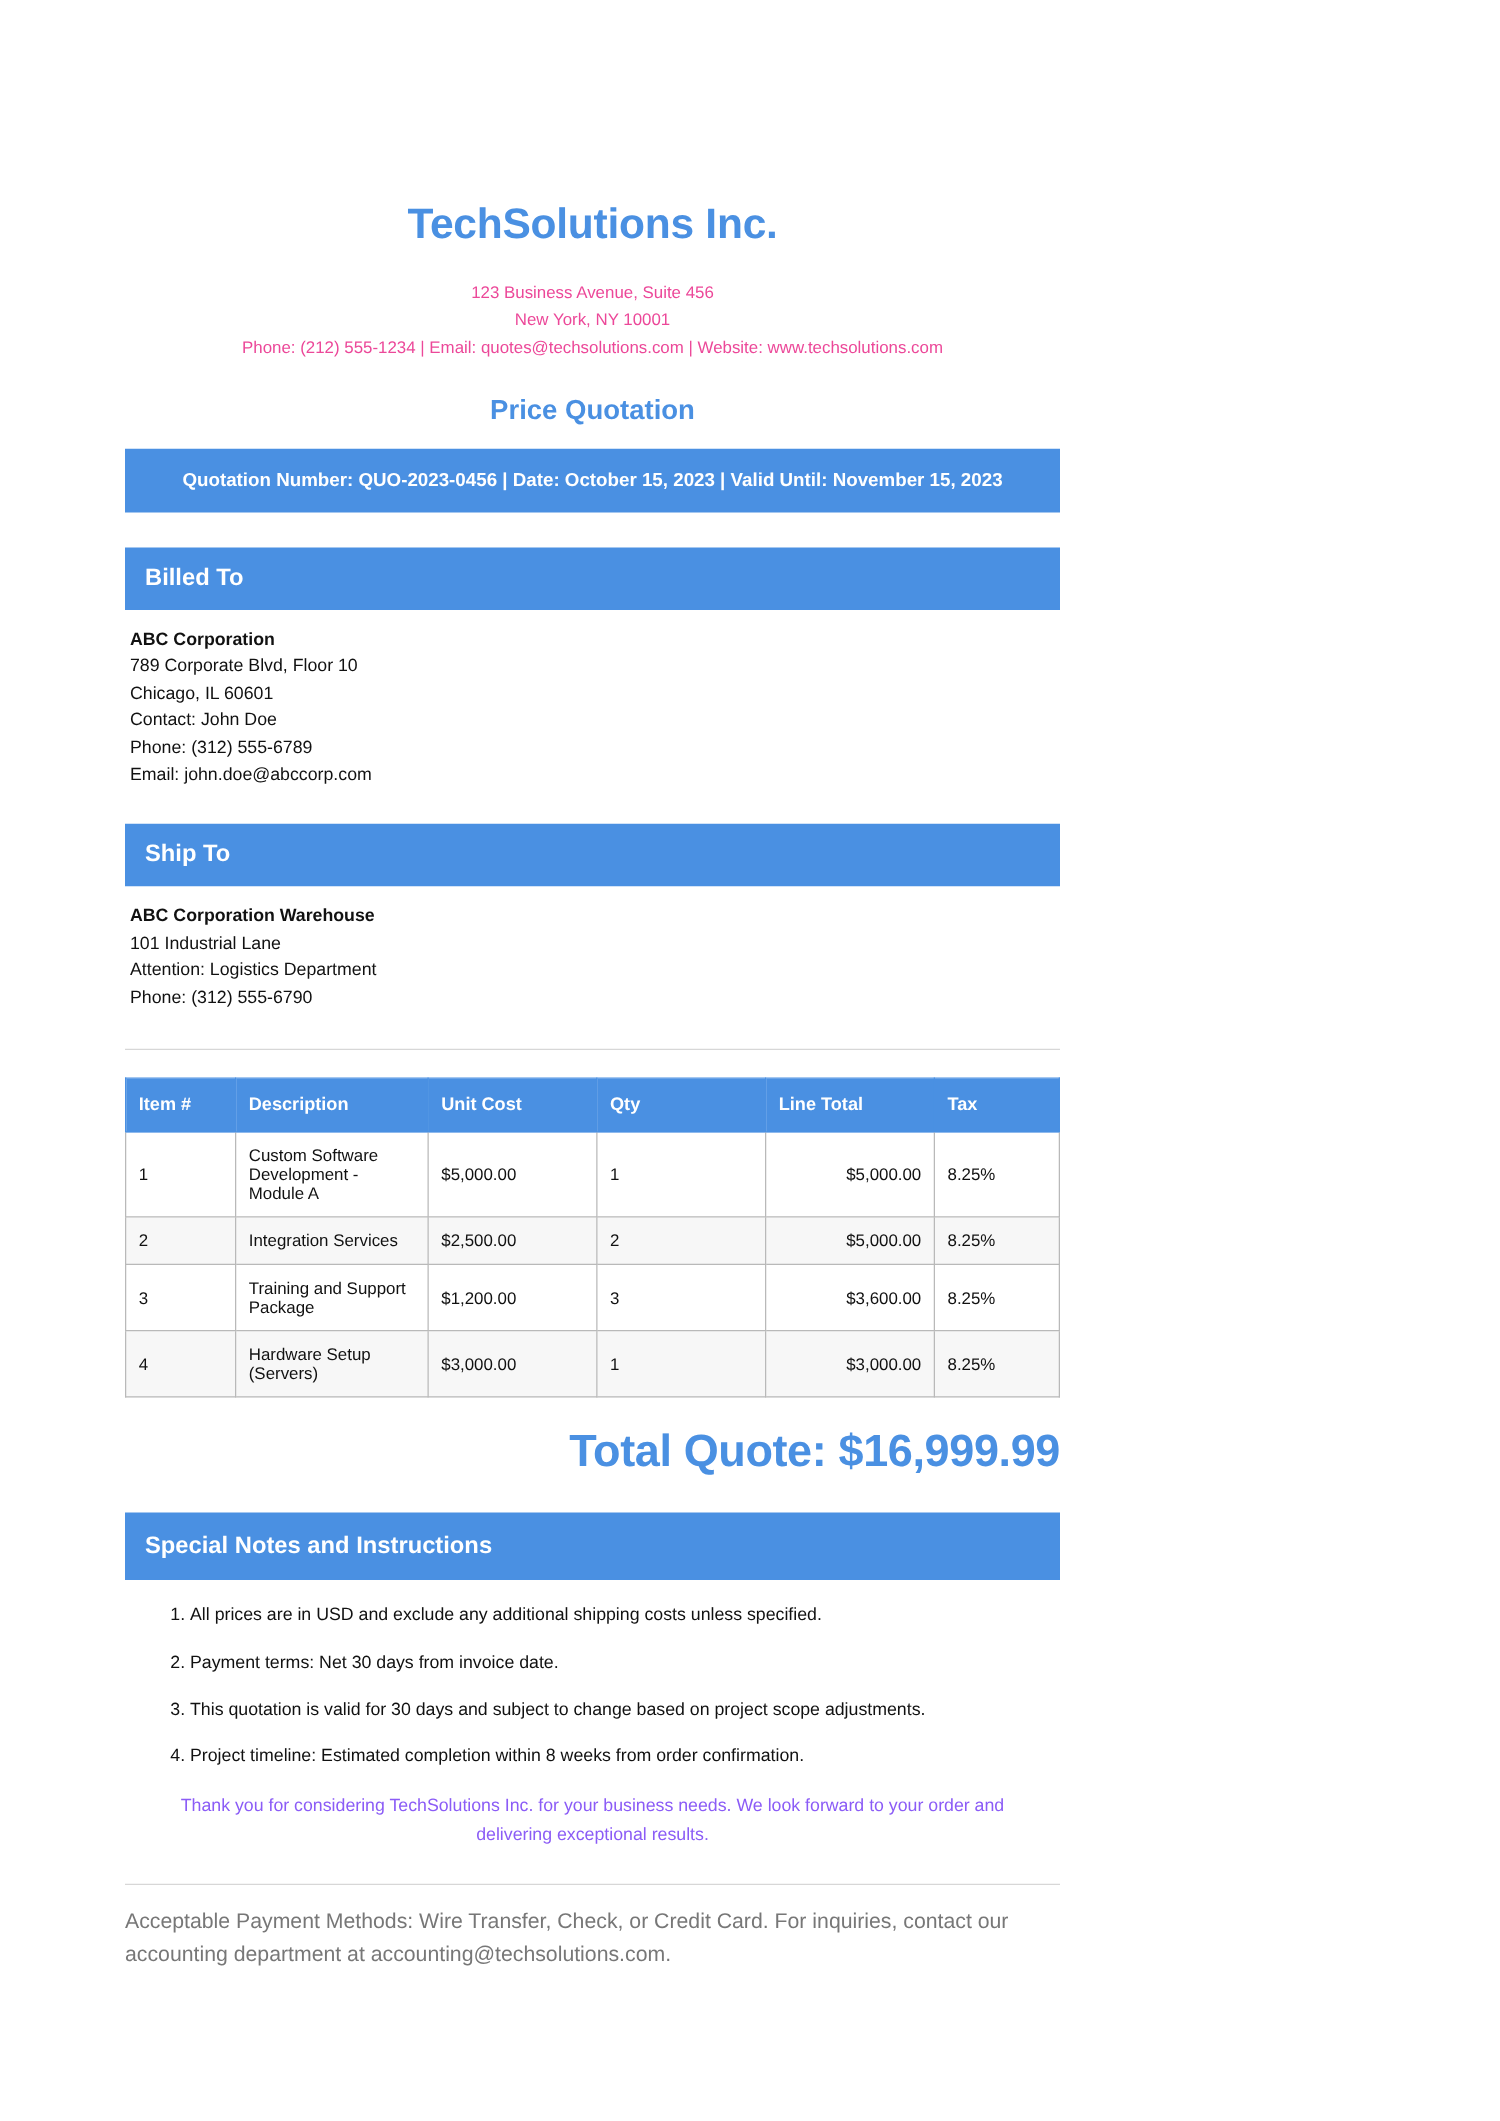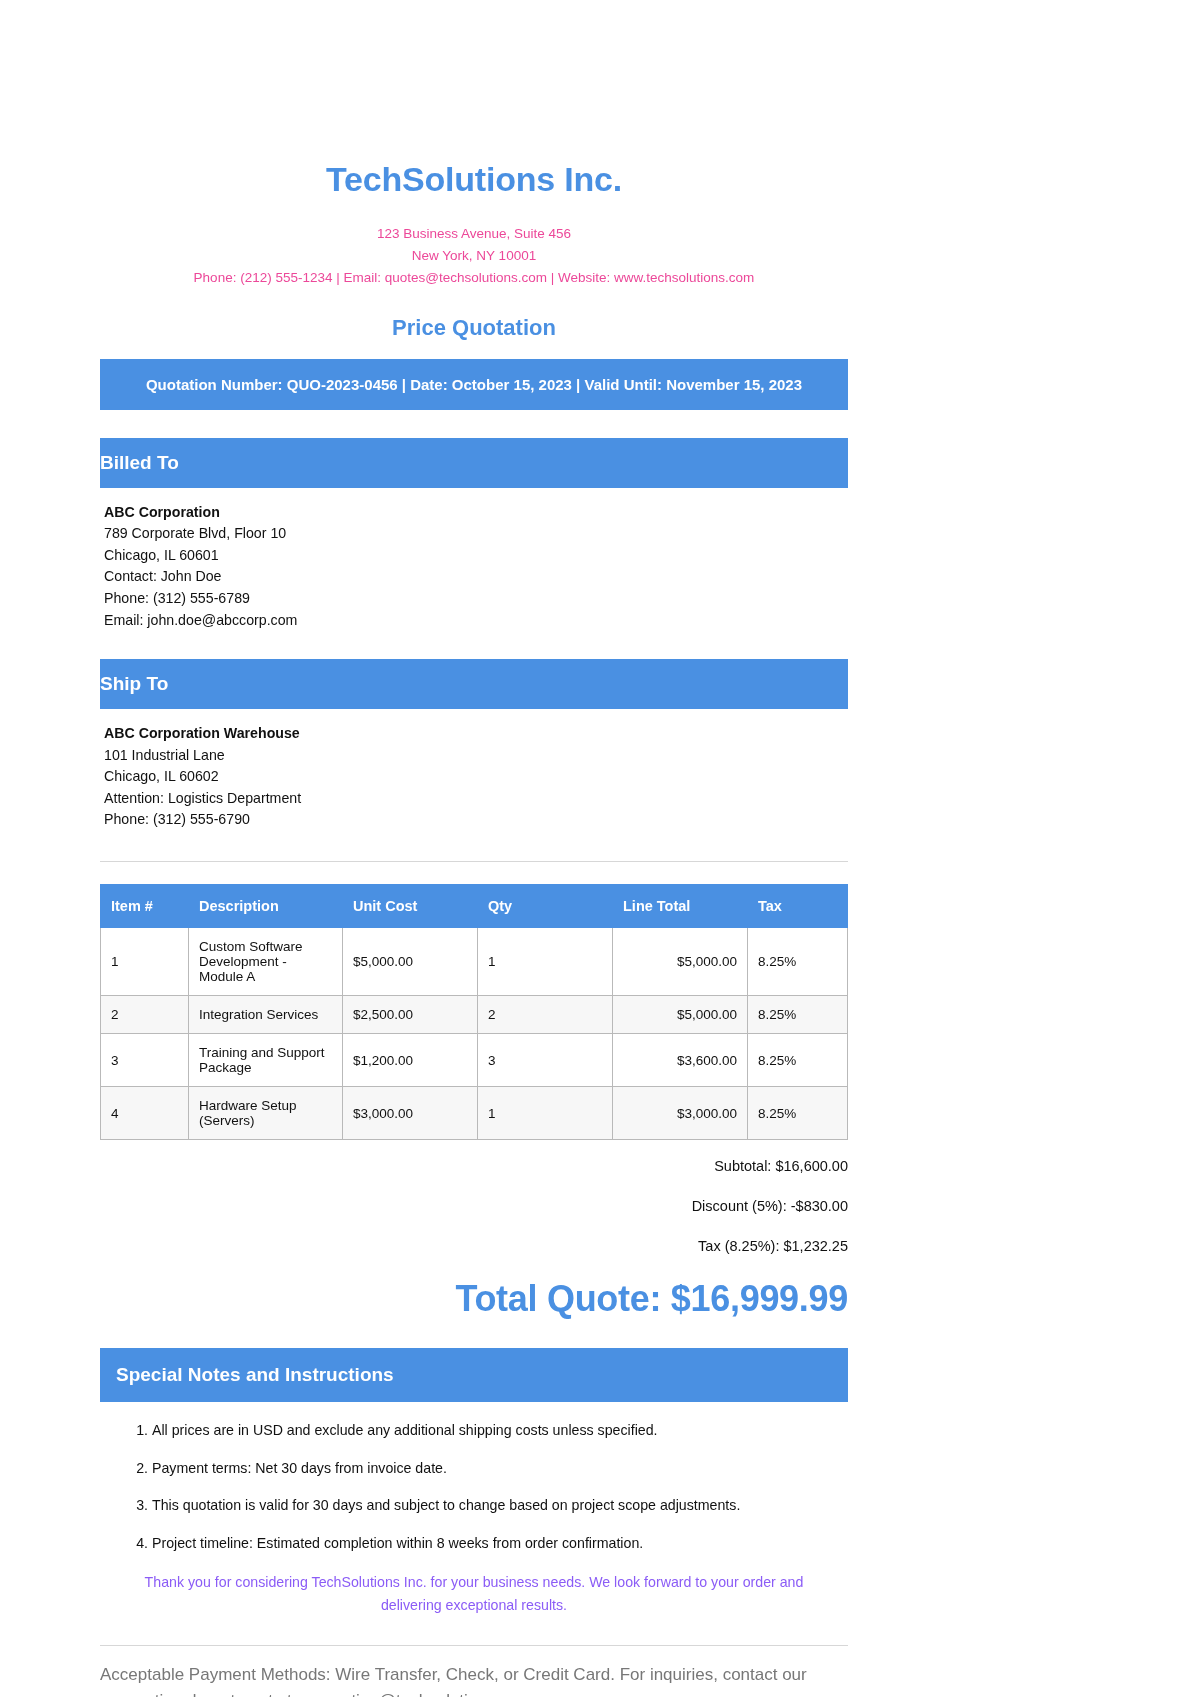--- a/index.html
+++ b/index.html
@@ -57,21 +57,21 @@
     font-size: 15px;
     font-weight: bold;
     padding: 17px 12px;
     box-sizing: border-box;
   }
   .section-bar {
     background: #4a90e2;
     color: #ffffff;
     font-size: 19px;
     font-weight: bold;
-    padding: 14px 0;
+    padding: 14px 16px;
     box-sizing: border-box;
     margin-top: 28px;
   }
   .section-bar.notes-bar {
     font-size: 19px;
     padding: 16px 16px;
   }
 
   
   .address-block {
@@ -203,21 +203,20 @@
     <div>Chicago, IL 60601</div>
     <div>Contact: John Doe</div>
     <div>Phone: (312) 555-6789</div>
     <div>Email: john.doe@abccorp.com</div>
   </div>
 
   <div class="section-bar">Ship To</div>
   <div class="address-block">
     <div class="org">ABC Corporation Warehouse</div>
     <div>101 Industrial Lane</div>
-    <div>Chicago, IL 60602</div>
     <div>Attention: Logistics Department</div>
     <div>Phone: (312) 555-6790</div>
   </div>
 
   <hr class="divider">
 
   <table class="items">
     <colgroup>
       <col class="col-item">
       <col class="col-desc">
@@ -265,25 +264,20 @@
         <td>4</td>
         <td>Hardware Setup (Servers)</td>
         <td>$3,000.00</td>
         <td>1</td>
         <td class="num-right">$3,000.00</td>
         <td>8.25%</td>
       </tr>
     </tbody>
   </table>
 
-  <div class="totals">
-    <div class="line">Subtotal: $16,600.00</div>
-    <div class="line">Discount (5%): -$830.00</div>
-    <div class="line">Tax (8.25%): $1,232.25</div>
-  </div>
   <div class="grand-total">Total Quote: $16,999.99</div>
 
   <div class="section-bar notes-bar">Special Notes and Instructions</div>
   <ol class="notes-list">
     <li>All prices are in USD and exclude any additional shipping costs unless specified.</li>
     <li>Payment terms: Net 30 days from invoice date.</li>
     <li>This quotation is valid for 30 days and subject to change based on project scope adjustments.</li>
     <li>Project timeline: Estimated completion within 8 weeks from order confirmation.</li>
   </ol>
 

